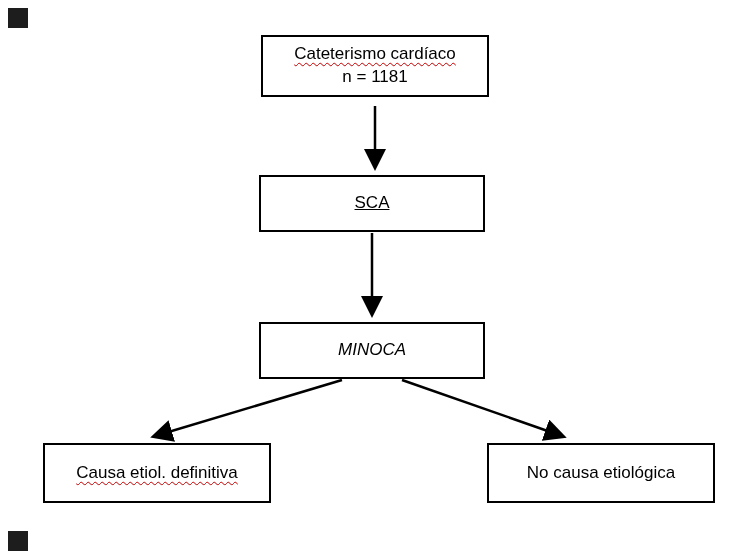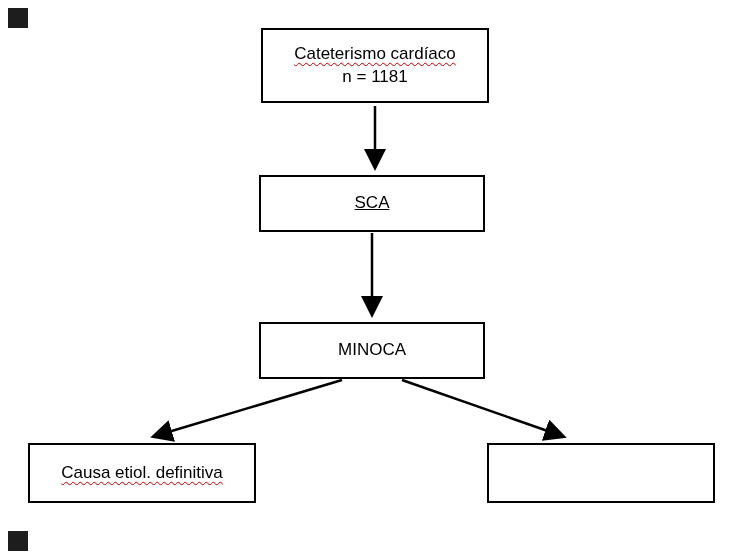--- a/index.html
+++ b/index.html
@@ -46,24 +46,24 @@
   .node .subtitle {
     white-space: nowrap;
   }
 
   .misspelled {
     text-decoration: underline wavy #c00000;
     text-decoration-thickness: 1px;
     text-underline-offset: 3px;
   }
 
-  #node-cateterismo { left: 261px; top: 28px;  width: 228px; height: 75px; }
+  #node-cateterismo { left: 261px; top: 35px;  width: 228px; height: 62px; }
   #node-sca         { left: 259px; top: 175px; width: 226px; height: 57px; text-decoration: underline; }
-  #node-minoca      { left: 259px; top: 322px; width: 226px; height: 57px; }
-  #node-causa       { left: 28px;  top: 443px; width: 228px; height: 60px; }
+  #node-minoca      { left: 259px; top: 322px; width: 226px; height: 57px; font-style: italic; }
+  #node-causa       { left: 43px;  top: 443px; width: 228px; height: 60px; }
   #node-nocausa     { left: 487px; top: 443px; width: 228px; height: 60px; }
 
   svg.connectors {
     position: absolute;
     left: 0;
     top: 0;
     width: 750px;
     height: 559px;
     pointer-events: none;
   }
@@ -99,15 +99,16 @@
 
   <div class="node" id="node-minoca">
     <span class="title">MINOCA</span>
   </div>
 
   <div class="node" id="node-causa">
     <span class="title misspelled">Causa etiol. definitiva</span>
   </div>
 
   <div class="node" id="node-nocausa">
+    <span class="title">No causa etiológica</span>
   </div>
 
 </div>
 
 </body></html>

